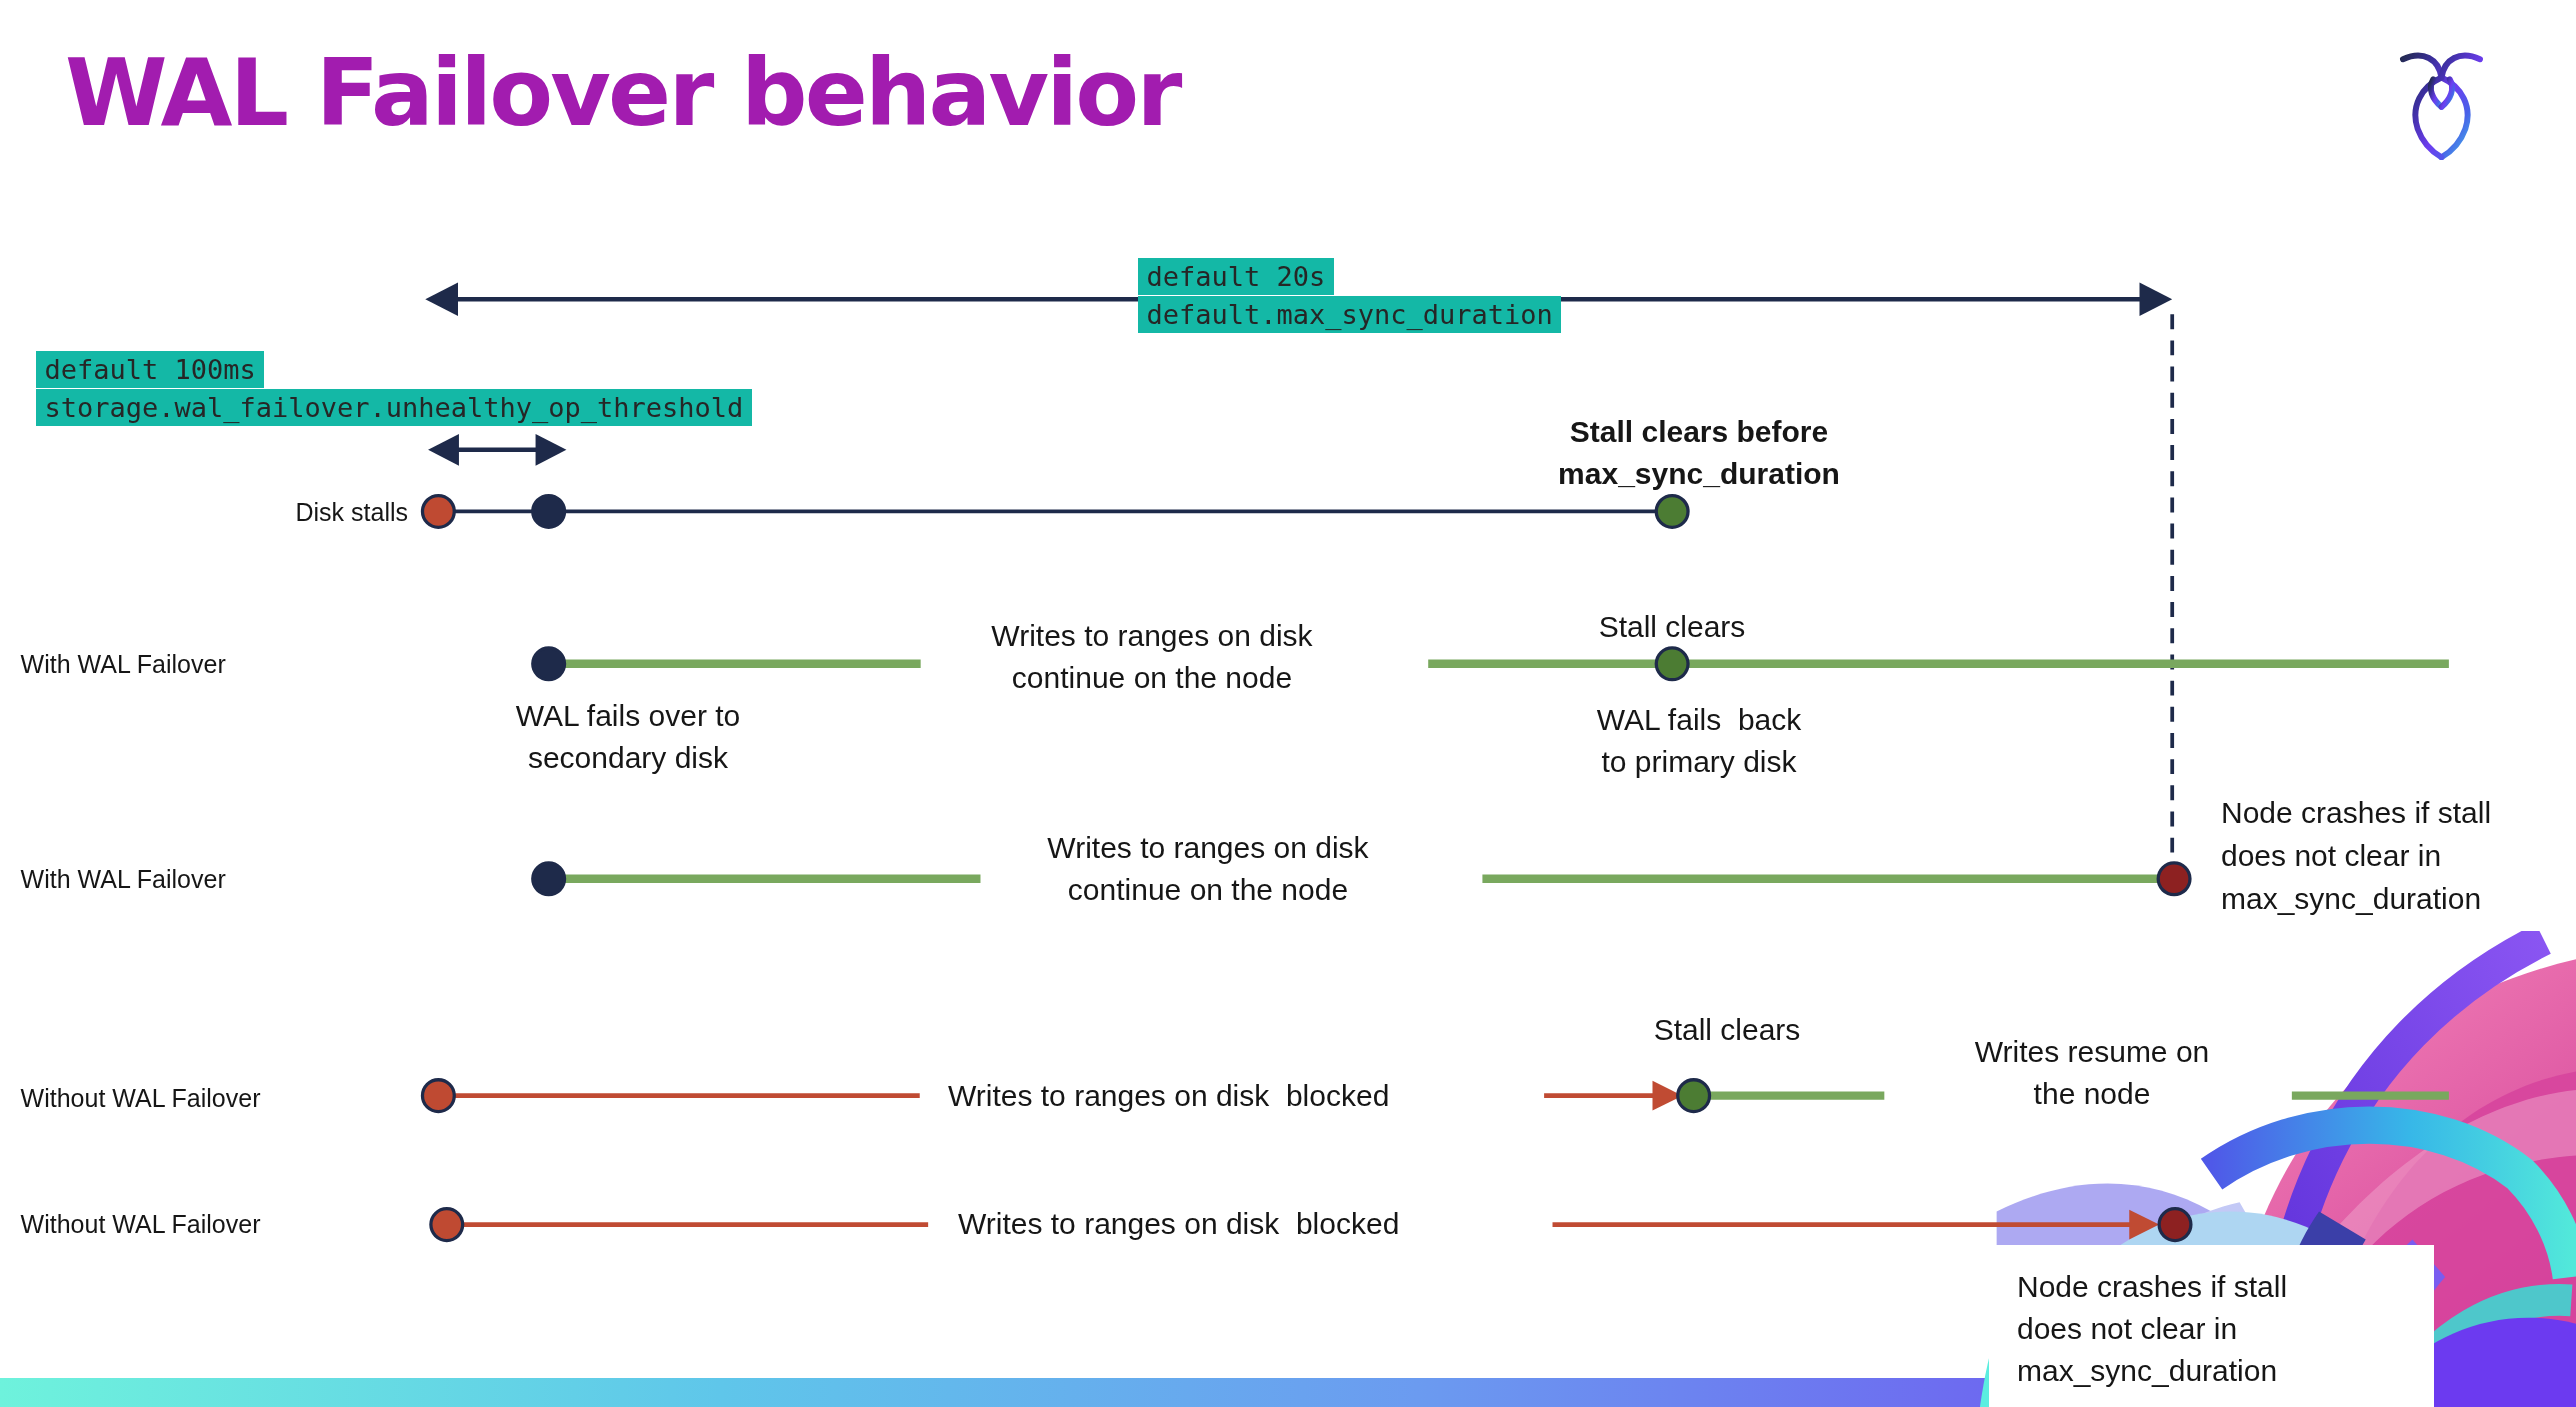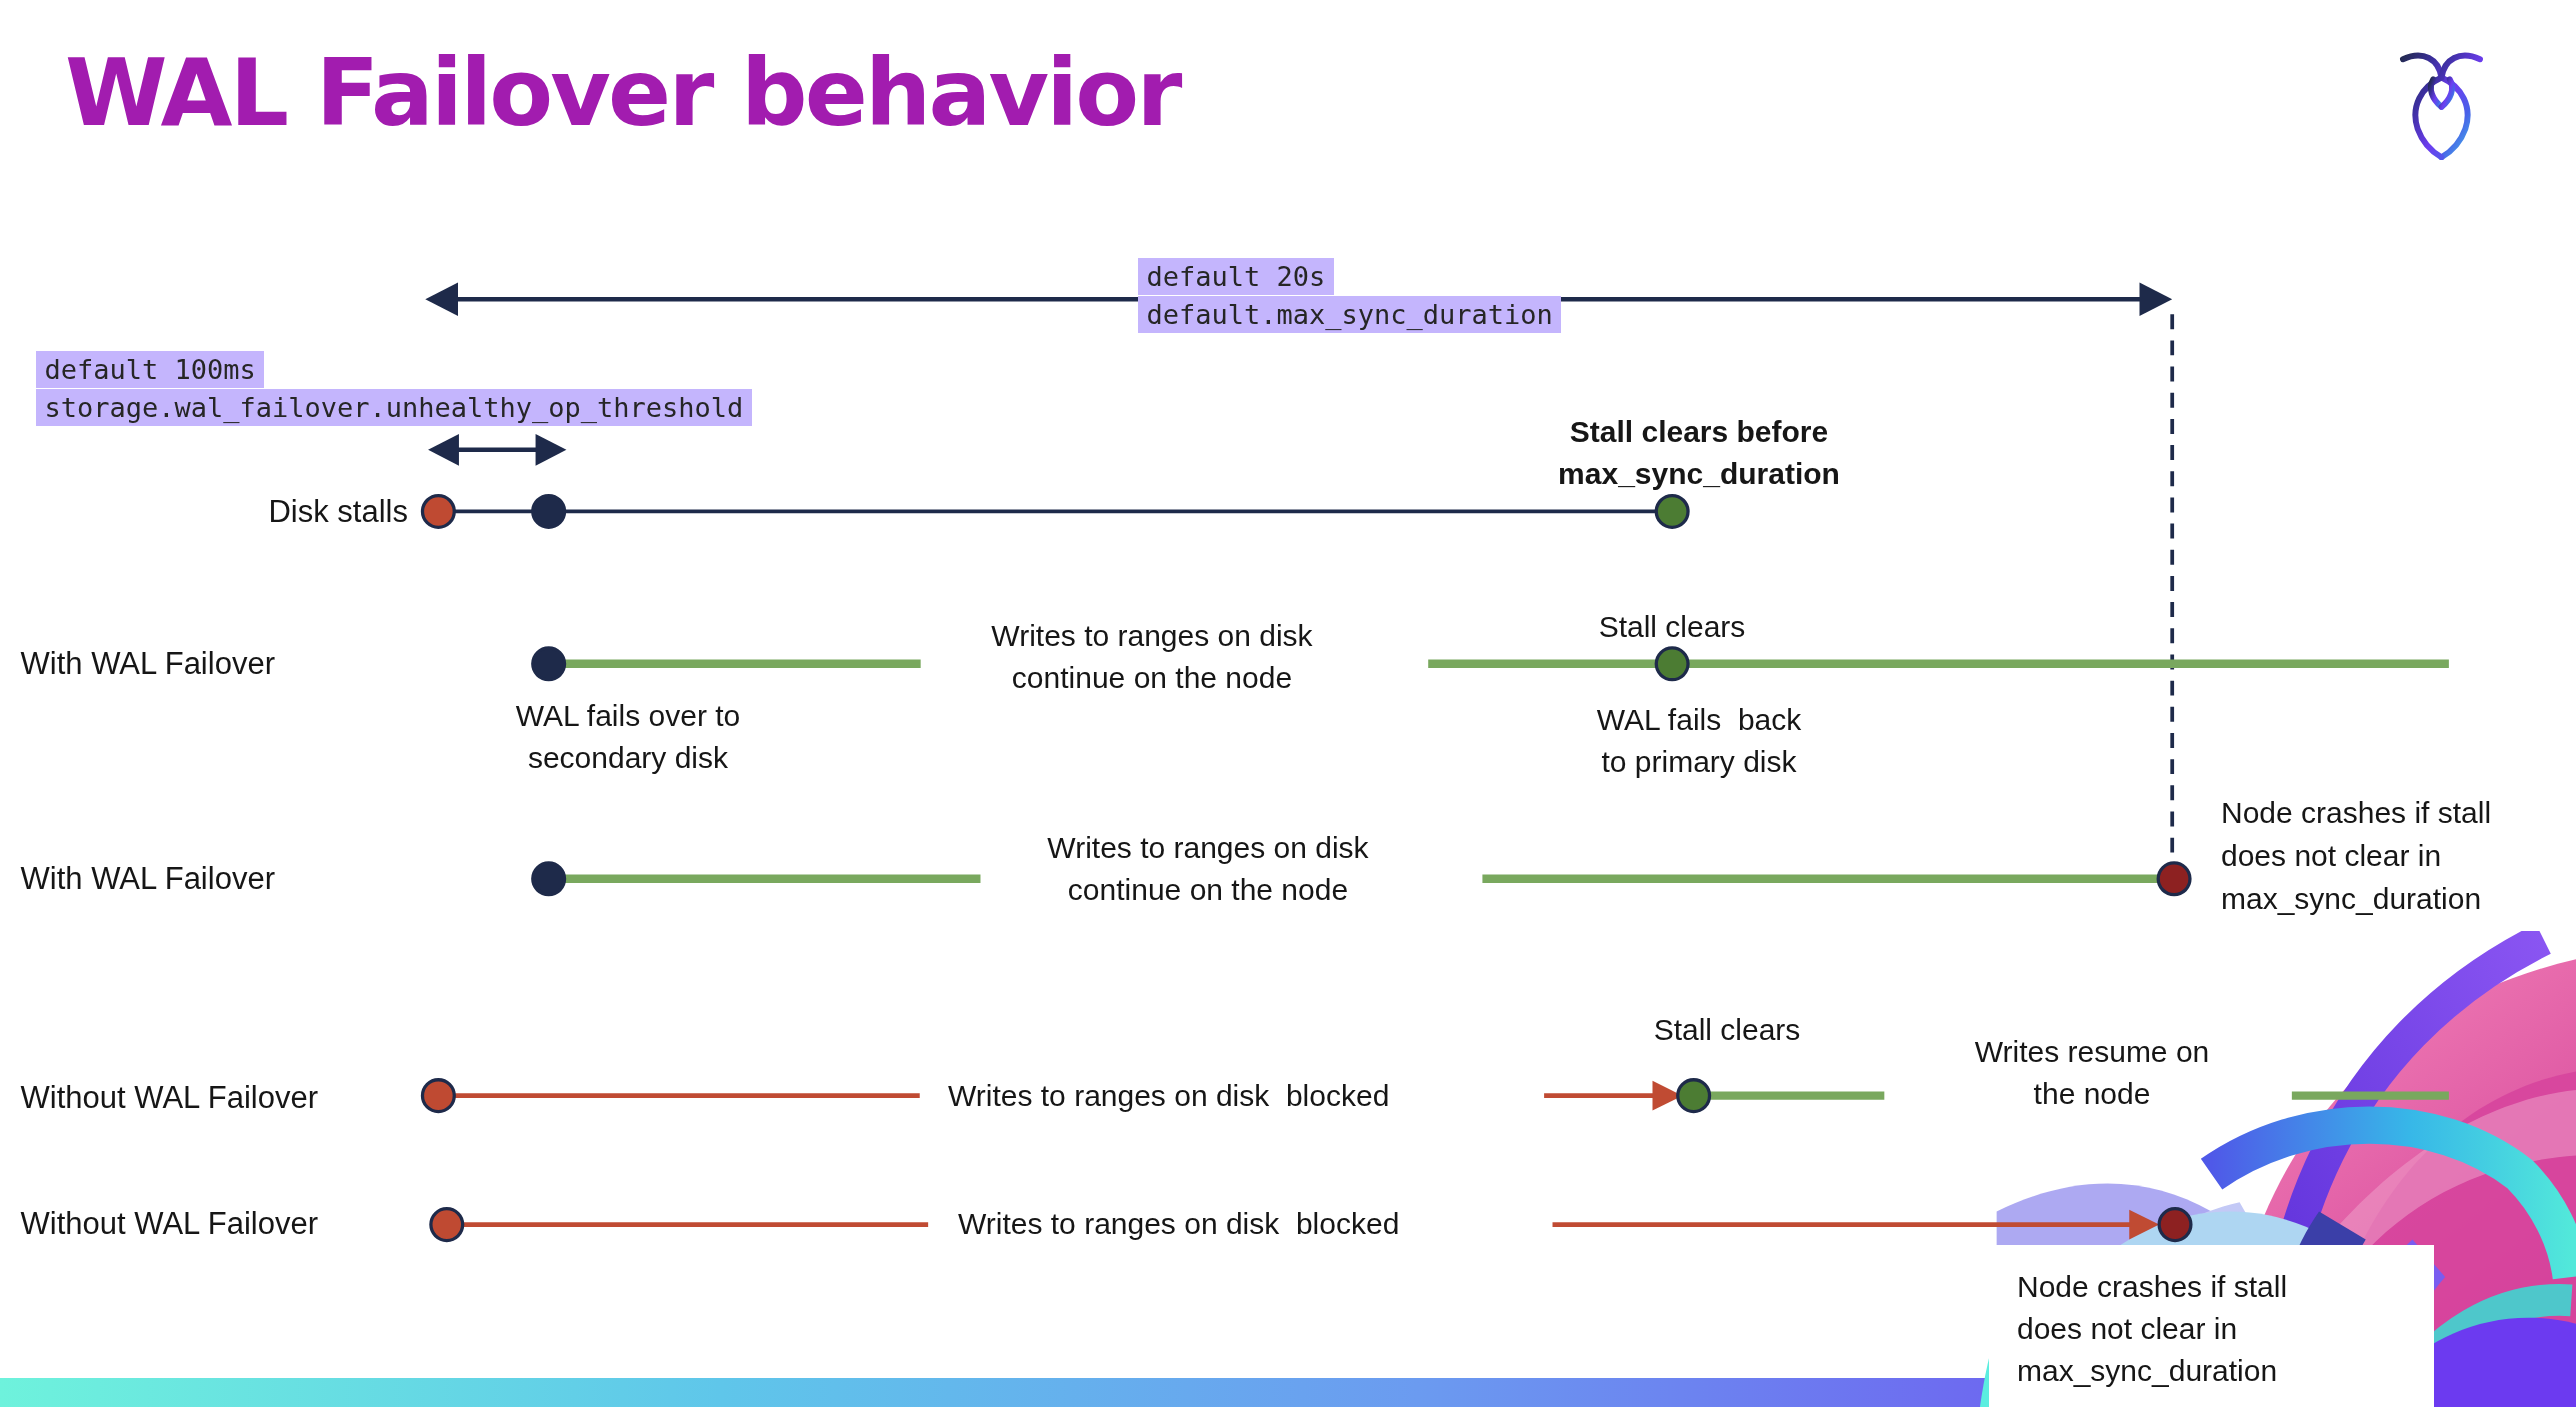--- a/index.html
+++ b/index.html
@@ -22,23 +22,23 @@
   .dashed{stroke:#1e2a4a;stroke-width:4px;stroke-dasharray:16 12;fill:none;}
   .dot{stroke:#1e2a4a;stroke-width:3.5px;}
   .dot.red{fill:#bf4a32;}
   .dot.navy{fill:#1e2a4a;}
   .dot.green{fill:#4c7c33;}
   .dot.darkred{fill:#8d2121;}
   
   .lbl{position:absolute;font-size:30px;line-height:42px;color:#161616;white-space:pre-wrap;z-index:4;}
   .lbl.center{transform:translateX(-50%);text-align:center;}
   .lbl.right{text-align:right;}
-  .row-label{font-size:31px;}
+  .row-label{font-size:25px;}
   .mono{position:absolute;z-index:4;font-family:"DejaVu Sans Mono",monospace;font-size:27px;color:#262626;}
-  .mono span{display:table;background:#c4b5fd;padding:2.8px 8.4px;margin-bottom:1.9px;white-space:pre;}
+  .mono span{display:table;background:#14b8a6;padding:2.8px 8.4px;margin-bottom:1.9px;white-space:pre;}
   #node-crash-box{position:absolute;left:1989px;top:1245px;width:445px;height:163px;background:#ffffff;z-index:4;}
   #node-crash-box .lbl{position:static;padding:20.6px 0 0 28px;}
 </style>
 </head>
 <body>
 
 <div id="page">
 
   <div id="title">WAL Failover behavior</div>
 

